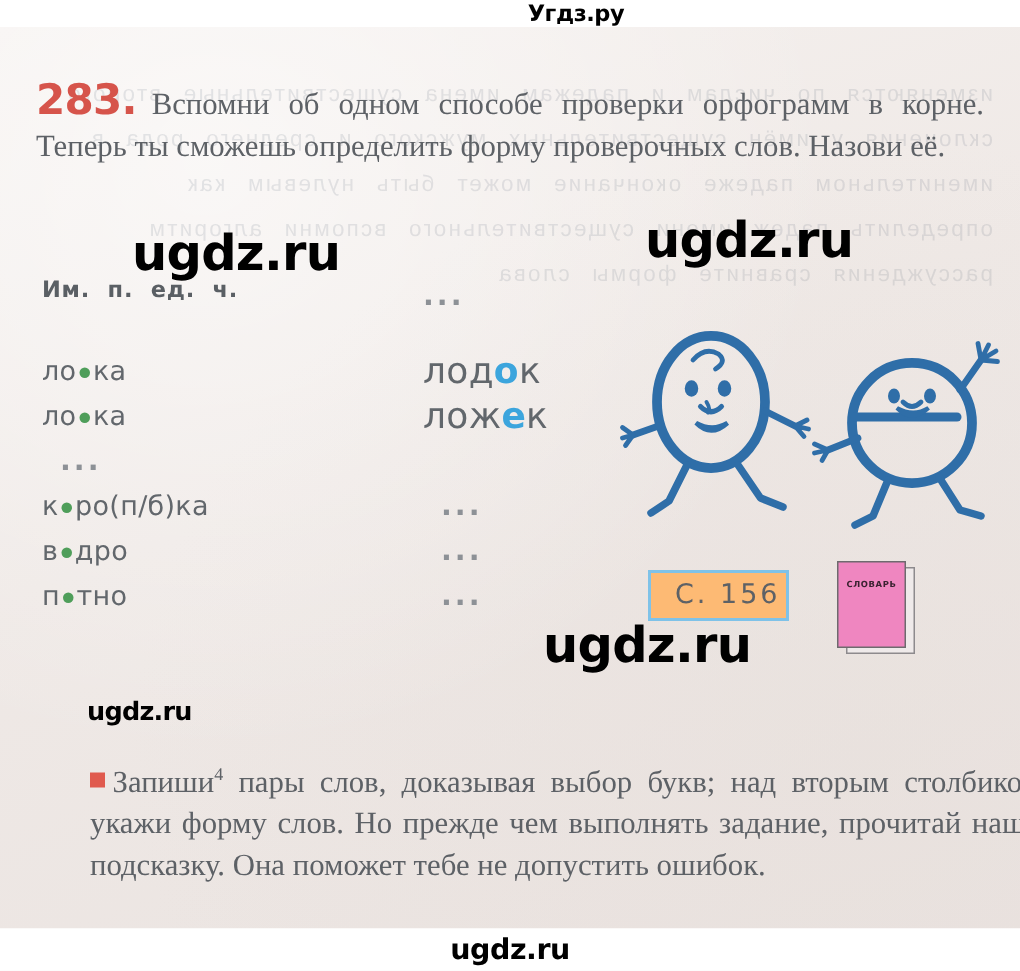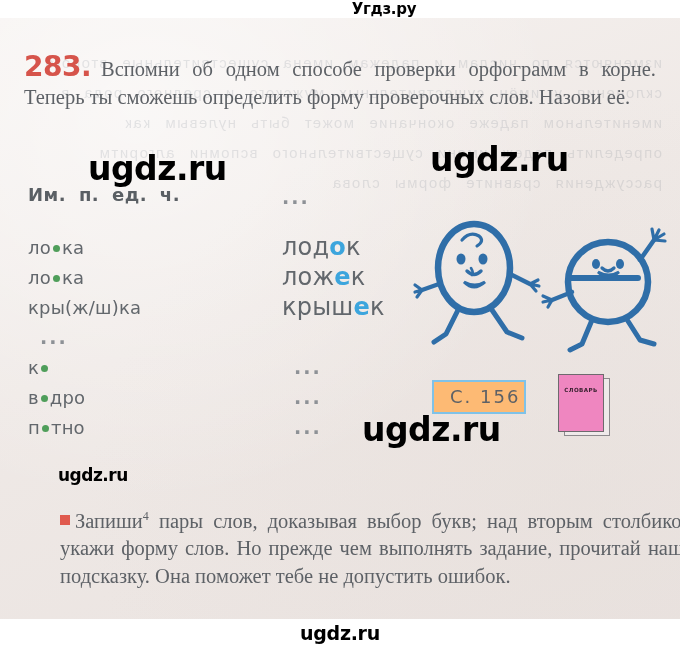--- a/index.html
+++ b/index.html
@@ -108,21 +108,21 @@
     position: absolute;
     left: 28px;
     top: 166px;
     width: 360px;
     display: flex;
     align-items: baseline;
   }
   .case-label {
     font-family: "DejaVu Sans", sans-serif;
     font-weight: bold;
-    font-size: 18px;
+    font-size: 15px;
     color: #5a5f64;
     letter-spacing: 0.5px;
     word-spacing: 6px;
     white-space: nowrap;
   }
   .case-dots {
     position: absolute;
     left: 282px;
     top: 168px;
     font-family: "DejaVu Sans", sans-serif;
@@ -317,35 +317,30 @@
 
       <div class="word-row">
         <span class="w-left">
             <span>ло</span>
             <span class="dot"></span>
             <span>ка</span>
           </span>
         <span class="w-right"><span>лож</span><span class="hl">е</span><span>к</span></span>
       </div>
 
-      <div class="word-row">
-        <span class="w-left">
-            <span>кры(ж/ш)ка</span>
-          </span>
-        <span class="w-right"><span>крыш</span><span class="hl">е</span><span>к</span></span>
-      </div>
 
       <div class="word-row">
         <span class="ell">...</span>
       </div>
 
       <div class="word-row">
         <span class="w-left">
             <span>к</span>
             <span class="dot"></span>
+            <span>ро(п/б)ка</span>
           </span>
         <span class="ell">...</span>
       </div>
 
       <div class="word-row">
         <span class="w-left">
             <span>в</span>
             <span class="dot"></span>
             <span>дро</span>
           </span>

